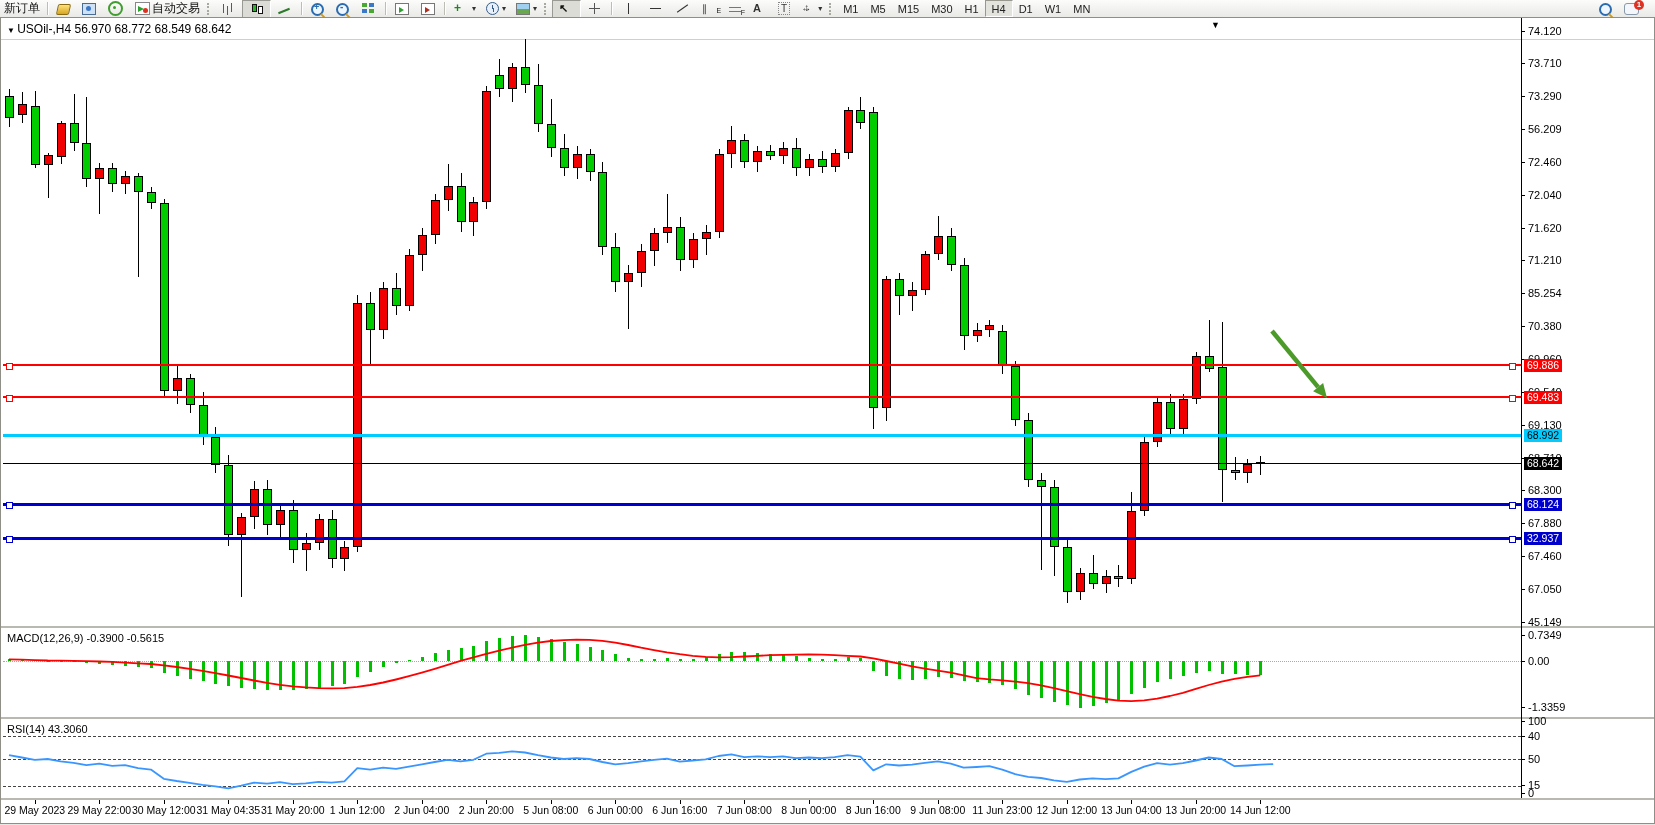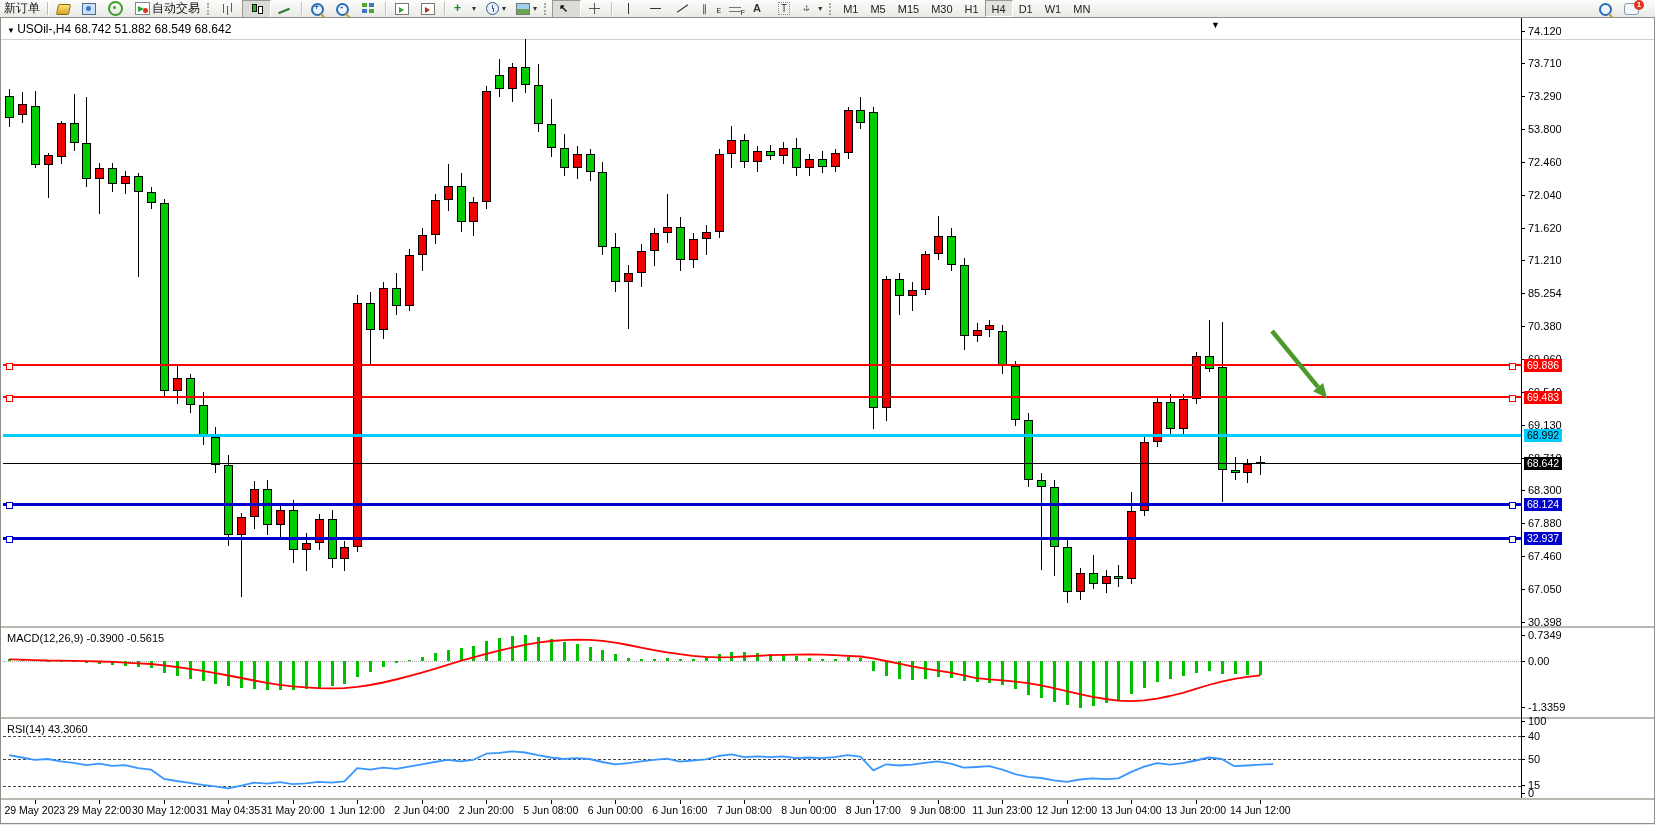--- a/index.html
+++ b/index.html
@@ -184,39 +184,39 @@
   <span class="tbtn" style="margin-right:10px">
     <span class="icon i-chat">
         <span class="badge">1</span>
       </span>
   </span>
 </div>
 
 <div id="stage">
   <div id="title-row">
     <span style="font-size:8px">▼ </span><span>USOil-,H4</span>
-    <span id="ohlc-text">  68.742 51.882 68.549 68.642</span>
+    <span id="ohlc-text">  56.970 68.772 68.549 68.642</span>
   </div>
   <div id="shift-marker" class="lbl" style="left:1210px;top:2px;font-size:9px;z-index:8">▼</div>
   <div id="plot"></div>
   <div id="axis-col"></div>
   <div id="time-axis"></div>
 <div class="sep" style="top: 608px;"></div>
     <div class="sep" style="top: 699px;"></div>
     <div class="sep" style="top: 780px;"></div>
     <div style="position: absolute; left: 0px; top: 21px; width: 1653px; height: 1px; background: rgb(207, 207, 207);"></div>
     <div class="axline" style="left: 1520px; top: 0px; height: 780px;"></div>
     <div class="tick" style="left: 1520px; top: 12.5px; width: 4px; height: 1px;"></div>
     <div class="lbl" style="left: 1527px; top: 6.5px;">74.120</div>
     <div class="tick" style="left: 1520px; top: 44.8777px; width: 4px; height: 1px;"></div>
     <div class="lbl" style="left: 1527px; top: 38.8777px;">73.710</div>
     <div class="tick" style="left: 1520px; top: 78.0451px; width: 4px; height: 1px;"></div>
     <div class="lbl" style="left: 1527px; top: 72.0451px;">73.290</div>
     <div class="tick" style="left: 1520px; top: 111.213px; width: 4px; height: 1px;"></div>
-    <div class="lbl" style="left: 1527px; top: 105.213px;">53.800</div>
+    <div class="lbl" style="left: 1527px; top: 105.213px;">56.209</div>
     <div class="tick" style="left: 1520px; top: 143.59px; width: 4px; height: 1px;"></div>
     <div class="lbl" style="left: 1527px; top: 137.59px;">72.460</div>
     <div class="tick" style="left: 1520px; top: 176.758px; width: 4px; height: 1px;"></div>
     <div class="lbl" style="left: 1527px; top: 170.758px;">72.040</div>
     <div class="tick" style="left: 1520px; top: 209.925px; width: 4px; height: 1px;"></div>
     <div class="lbl" style="left: 1527px; top: 203.925px;">71.620</div>
     <div class="tick" style="left: 1520px; top: 242.303px; width: 4px; height: 1px;"></div>
     <div class="lbl" style="left: 1527px; top: 236.303px;">71.210</div>
     <div class="tick" style="left: 1520px; top: 275.47px; width: 4px; height: 1px;"></div>
     <div class="lbl" style="left: 1527px; top: 269.47px;">85.254</div>
@@ -232,21 +232,21 @@
     <div class="lbl" style="left: 1527px; top: 433.728px;">68.710</div>
     <div class="tick" style="left: 1520px; top: 472.105px; width: 4px; height: 1px;"></div>
     <div class="lbl" style="left: 1527px; top: 466.105px;">68.300</div>
     <div class="tick" style="left: 1520px; top: 505.273px; width: 4px; height: 1px;"></div>
     <div class="lbl" style="left: 1527px; top: 499.273px;">67.880</div>
     <div class="tick" style="left: 1520px; top: 538.44px; width: 4px; height: 1px;"></div>
     <div class="lbl" style="left: 1527px; top: 532.44px;">67.460</div>
     <div class="tick" style="left: 1520px; top: 570.818px; width: 4px; height: 1px;"></div>
     <div class="lbl" style="left: 1527px; top: 564.818px;">67.050</div>
     <div class="tick" style="left: 1520px; top: 603.985px; width: 4px; height: 1px;"></div>
-    <div class="lbl" style="left: 1527px; top: 597.985px;">30.398</div>
+    <div class="lbl" style="left: 1527px; top: 597.985px;">45.149</div>
     <div class="tick" style="left: 1520px; top: 616.779px; width: 4px; height: 1px;"></div>
     <div class="lbl" style="left: 1527px; top: 610.779px;">0.7349</div>
     <div class="tick" style="left: 1520px; top: 642.5px; width: 4px; height: 1px;"></div>
     <div class="lbl" style="left: 1527px; top: 636.5px;">0.00</div>
     <div class="tick" style="left: 1520px; top: 689.256px; width: 4px; height: 1px;"></div>
     <div class="lbl" style="left: 1527px; top: 683.256px;">-1.3359</div>
     <div class="tick" style="left: 1520px; top: 702.5px; width: 4px; height: 1px;"></div>
     <div class="lbl" style="left: 1527px; top: 696.5px;">100</div>
     <div class="tick" style="left: 1520px; top: 717.7px; width: 4px; height: 1px;"></div>
     <div class="lbl" style="left: 1527px; top: 711.7px;">40</div>
@@ -602,21 +602,21 @@
     <div class="timelbl" style="left: 549.8px; top: 786px;">5 Jun 08:00</div>
     <div class="tick" style="left: 614.3px; top: 782px; width: 1px; height: 4px;"></div>
     <div class="timelbl" style="left: 614.3px; top: 786px;">6 Jun 00:00</div>
     <div class="tick" style="left: 678.8px; top: 782px; width: 1px; height: 4px;"></div>
     <div class="timelbl" style="left: 678.8px; top: 786px;">6 Jun 16:00</div>
     <div class="tick" style="left: 743.3px; top: 782px; width: 1px; height: 4px;"></div>
     <div class="timelbl" style="left: 743.3px; top: 786px;">7 Jun 08:00</div>
     <div class="tick" style="left: 807.8px; top: 782px; width: 1px; height: 4px;"></div>
     <div class="timelbl" style="left: 807.8px; top: 786px;">8 Jun 00:00</div>
     <div class="tick" style="left: 872.3px; top: 782px; width: 1px; height: 4px;"></div>
-    <div class="timelbl" style="left: 872.3px; top: 786px;">8 Jun 17:00</div>
+    <div class="timelbl" style="left: 872.3px; top: 786px;">8 Jun 16:00</div>
     <div class="tick" style="left: 936.8px; top: 782px; width: 1px; height: 4px;"></div>
     <div class="timelbl" style="left: 936.8px; top: 786px;">9 Jun 08:00</div>
     <div class="tick" style="left: 1001.3px; top: 782px; width: 1px; height: 4px;"></div>
     <div class="timelbl" style="left: 1001.3px; top: 786px;">11 Jun 23:00</div>
     <div class="tick" style="left: 1065.8px; top: 782px; width: 1px; height: 4px;"></div>
     <div class="timelbl" style="left: 1065.8px; top: 786px;">12 Jun 12:00</div>
     <div class="tick" style="left: 1130.3px; top: 782px; width: 1px; height: 4px;"></div>
     <div class="timelbl" style="left: 1130.3px; top: 786px;">13 Jun 04:00</div>
     <div class="tick" style="left: 1194.8px; top: 782px; width: 1px; height: 4px;"></div>
     <div class="timelbl" style="left: 1194.8px; top: 786px;">13 Jun 20:00</div>

